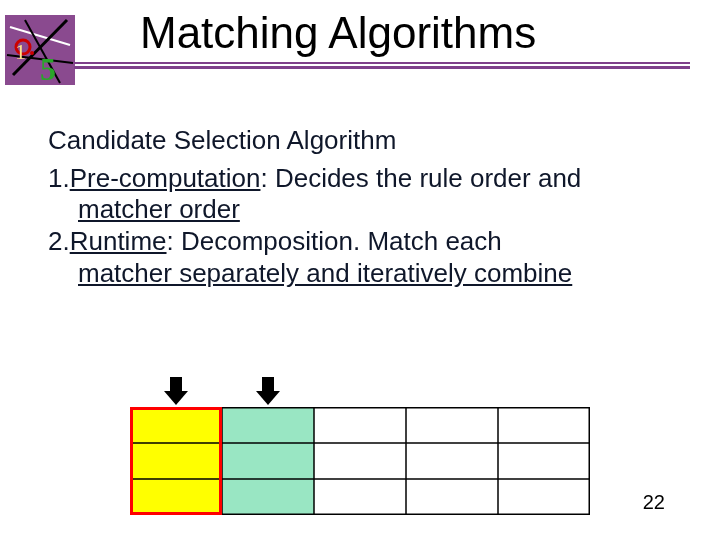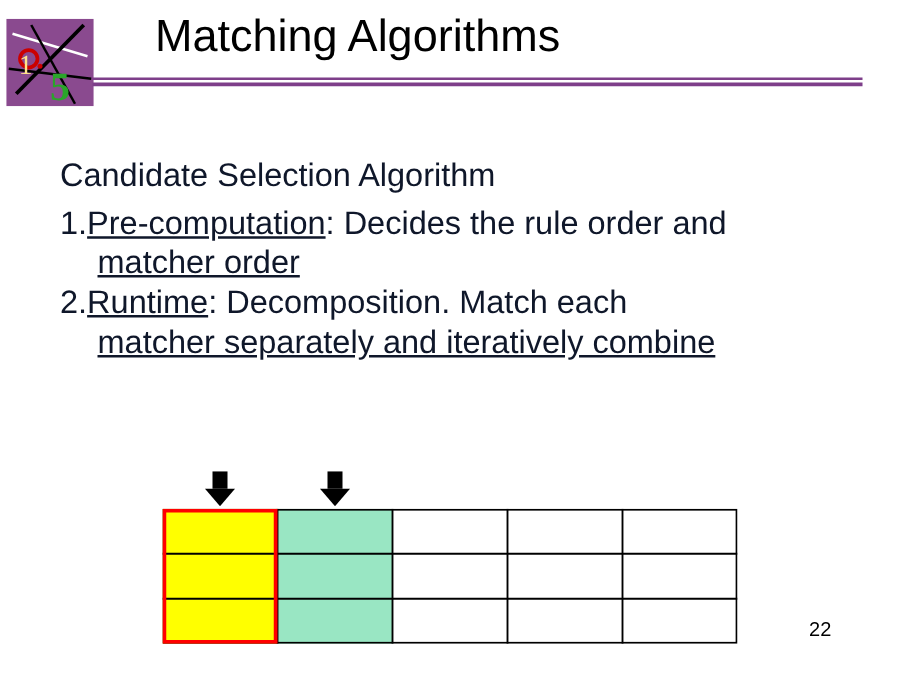--- a/index.html
+++ b/index.html
@@ -19,22 +19,22 @@
   .logo {
     position: absolute;
     top: 15px;
     left: 5px;
     width: 70px;
     height: 70px;
   }
   .title {
     position: absolute;
     top: 8px;
-    left: 124px;
-    font-size: 36px;
+    left: 140px;
+    font-size: 44px;
     color: #000;
     font-weight: normal;
   }
   .hr1 {
     position: absolute;
     top: 62px;
     left: 74px;
     width: 616px;
     height: 2px;
     background: #7e3f8a;
@@ -65,21 +65,21 @@
   .item {
   }
   .indent {
     padding-left: 30px;
     text-decoration: underline;
   }
   .pagenum {
     position: absolute;
     right: 55px;
     bottom: 26px;
-    font-size: 16px;
+    font-size: 20px;
     color: #000;
   }
   
   .tablewrap {
     position: absolute;
     left: 130px;
     bottom: 25px;
     width: 460px;
     height: 108px;
   }

